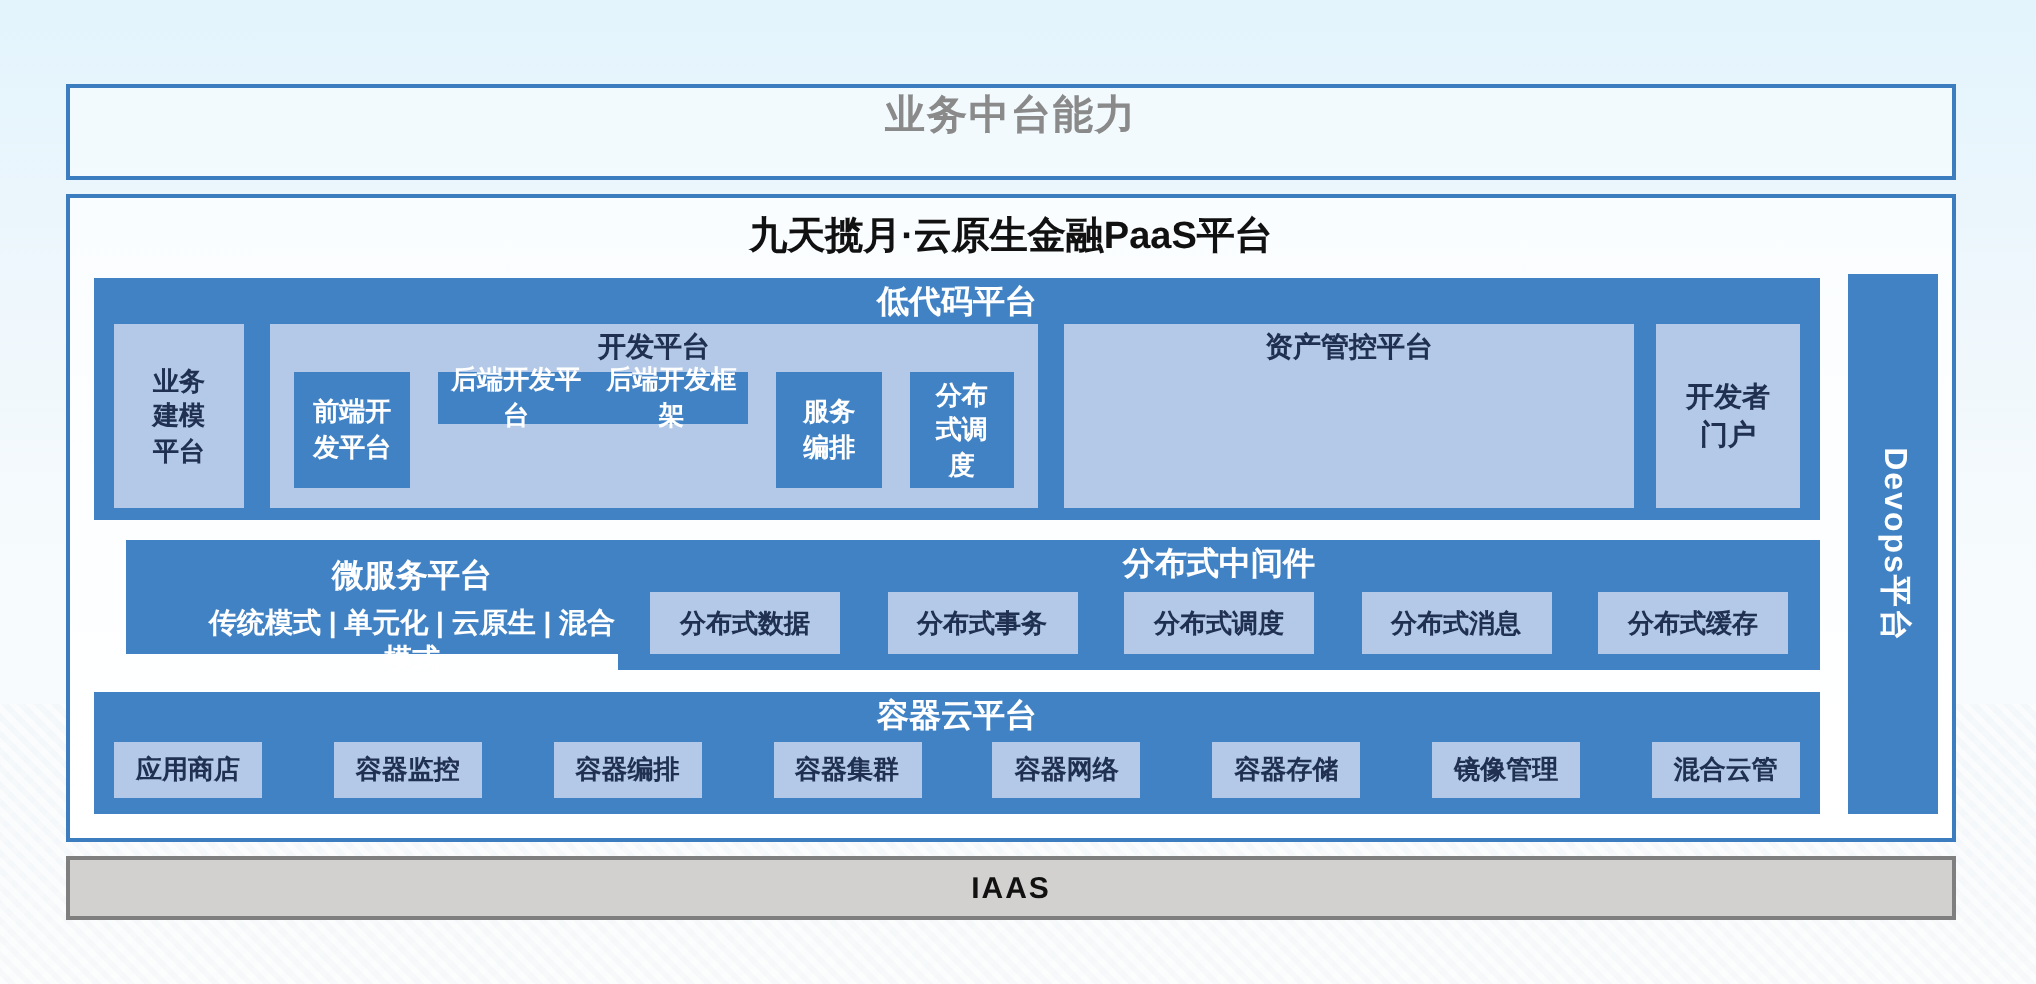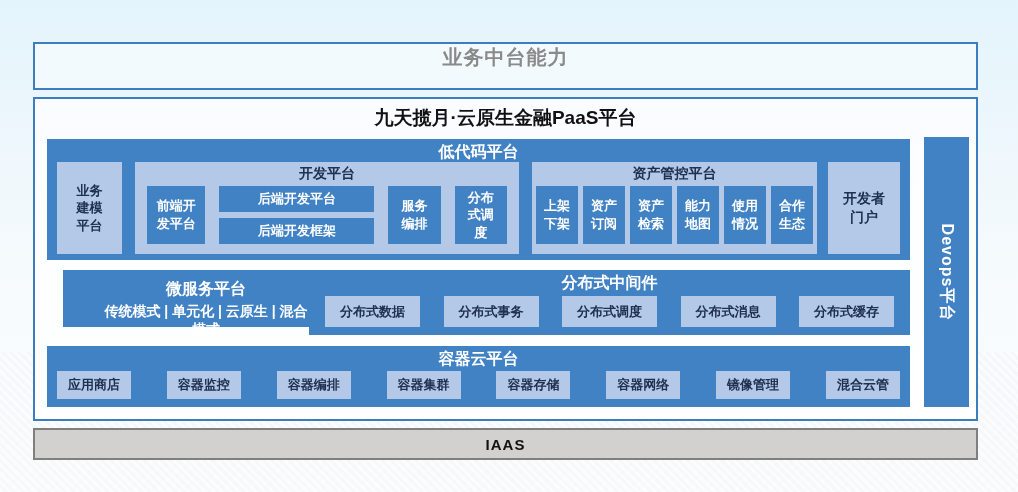--- a/index.html
+++ b/index.html
@@ -78,21 +78,21 @@
     width: 100%; text-align: center;
     font-size: 14px; font-weight: bold; color: #203050;
     padding-top: 2px; line-height: 18px;
   }
   .dev-group { left: 88px; width: 384px; }
   .dev-items {
     position: absolute; left: 0; top: 24px; width: 100%; height: 64px;
     display: flex; justify-content: space-between; padding: 0 12px; gap: 14px;
   }
   .frontend-box { width: 67px; height: 58px; }
-  .backend-stack { width: 178px; height: 58px; display: flex; flex-direction: column; justify-content: space-between; }
+  .backend-stack { width: 178px; height: 58px; display: flex; flex-direction: row; justify-content: space-between; }
   .backend-stack .dark-item { height: 26px; }
   .orch-box { width: 60px; height: 58px; }
   .asset-group { left: 485px; width: 285px; }
   .asset-items {
     position: absolute; left: 0; top: 24px; width: 100%; height: 64px;
     display: flex; justify-content: center; gap: 5px;
   }
   .asset-box { width: 42px; height: 58px; }
   .portal-box { position: absolute; left: 781px; top: 23px; width: 72px; height: 92px; font-size: 14px; }
 
@@ -178,40 +178,20 @@
             <span class="wrap2">服务编排</span>
           </div>
           <div class="dark-item orch-box">
             <span class="wrap2">分布式调度</span>
           </div>
         </div>
       </div>
 
       <div class="group light asset-group">
         <div class="group-title">资产管控平台</div>
-        <div class="asset-items">
-          <div class="dark-item asset-box">
-            <span class="wrap2">上架下架</span>
-          </div>
-          <div class="dark-item asset-box">
-            <span class="wrap2">资产订阅</span>
-          </div>
-          <div class="dark-item asset-box">
-            <span class="wrap2">资产检索</span>
-          </div>
-          <div class="dark-item asset-box">
-            <span class="wrap2">能力地图</span>
-          </div>
-          <div class="dark-item asset-box">
-            <span class="wrap2">使用情况</span>
-          </div>
-          <div class="dark-item asset-box">
-            <span class="wrap2">合作生态</span>
-          </div>
-        </div>
       </div>
 
       <div class="portal-box light-item">
         <span class="wrap3">开发者门户</span>
       </div>
     </div>
 
     <div class="section micro">
       <div class="section-title">微服务平台</div>
       <div class="micro-modes">传统模式 | 单元化 | 云原生 | 混合模式</div>
@@ -228,22 +208,22 @@
       </div>
     </div>
 
     <div class="section container-cloud">
       <div class="section-title">容器云平台</div>
       <div class="cc-items">
         <div class="light-item cc-box">应用商店</div>
         <div class="light-item cc-box">容器监控</div>
         <div class="light-item cc-box">容器编排</div>
         <div class="light-item cc-box">容器集群</div>
+        <div class="light-item cc-box">容器网络</div>
         <div class="light-item cc-box">容器存储</div>
-        <div class="light-item cc-box">容器网络</div>
         <div class="light-item cc-box">镜像管理</div>
         <div class="light-item cc-box">混合云管</div>
       </div>
     </div>
 
     <div class="devops">
       <span class="devops-label">Devops平台</span>
     </div>
   </div>
 

